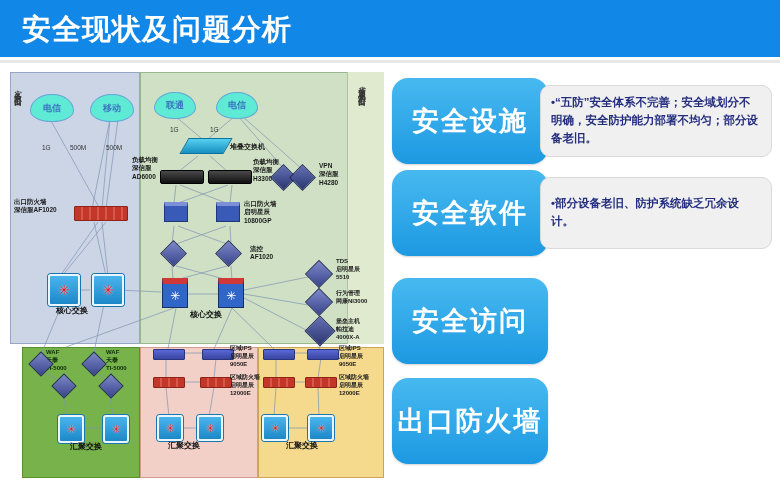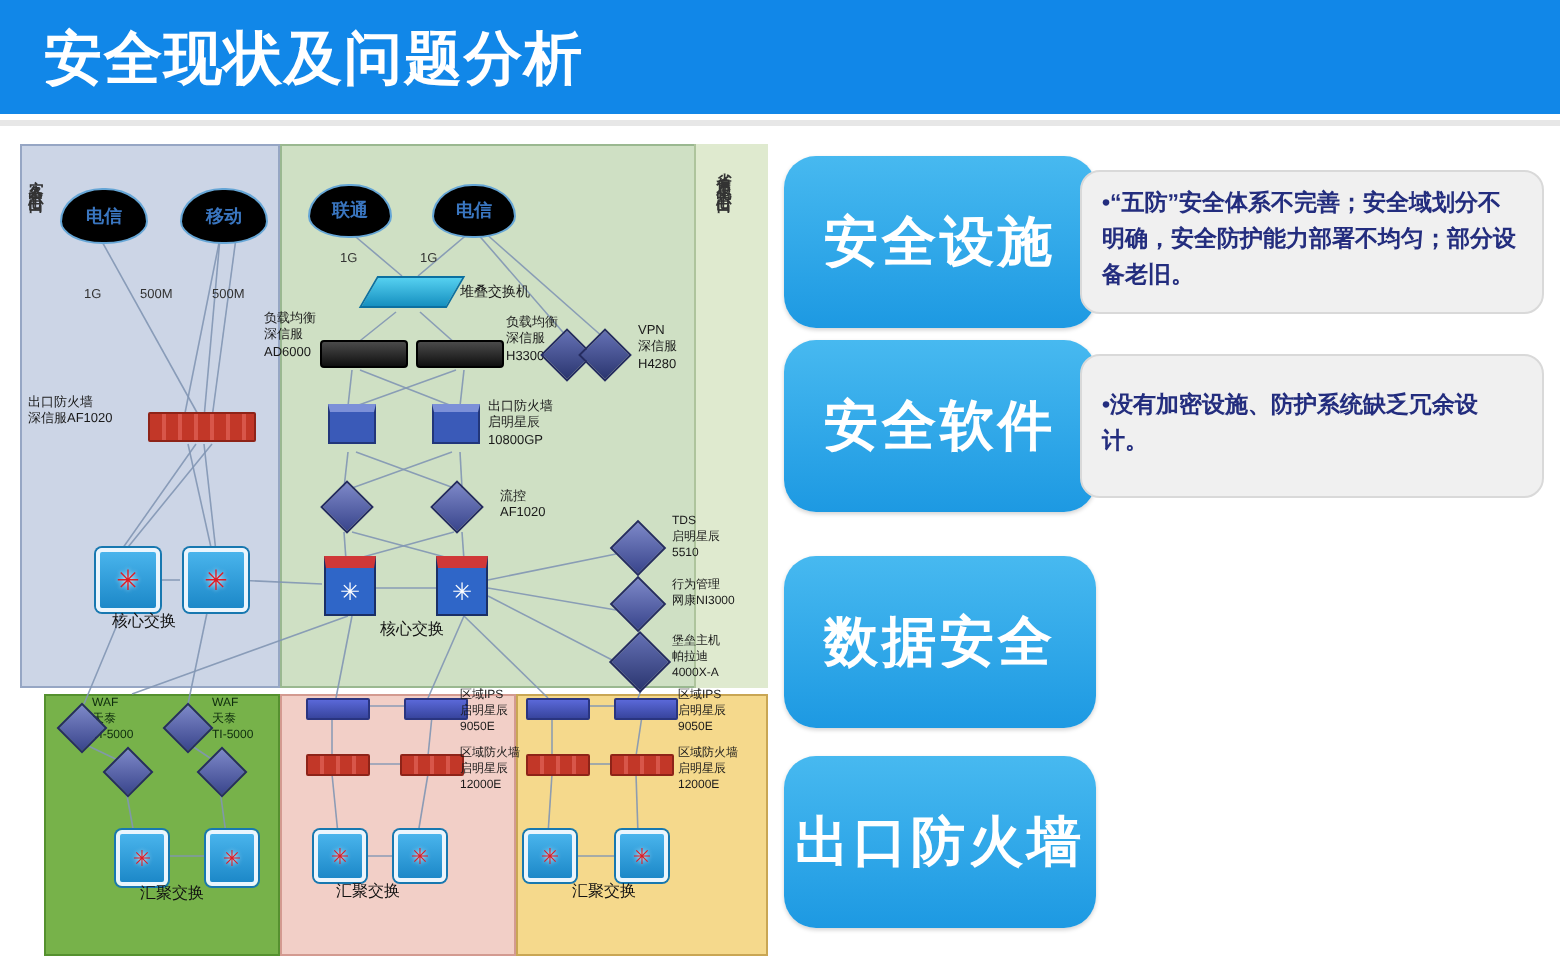--- a/index.html
+++ b/index.html
@@ -20,25 +20,25 @@
   .zone-strip{left:341px;top:4px;width:37px;height:272px;background:#dfeacf;border-left:1px solid #aec49c;}
   .zone-waf{left:16px;top:279px;width:118px;height:131px;background:#77b24a;border:1px solid #55912f;}
   .zone-a1{left:134px;top:279px;width:118px;height:131px;background:#f2cfc7;border:1px solid #d39a90;}
   .zone-a2{left:252px;top:279px;width:126px;height:131px;background:#f5d98c;border:1px solid #c9a654;}
 
   svg.wires{position:absolute;left:0;top:0;width:378px;height:414px;}
   svg.wires line{stroke:#8296b4;stroke-width:0.8;opacity:.9;}
 
   .vtext{position:absolute;writing-mode:vertical-rl;text-orientation:upright;
          font-size:7.5px;font-weight:bold;color:#333;letter-spacing:2px;line-height:1;}
-  .lbl{position:absolute;font-size:6.5px;line-height:1.3;color:#1a1a1a;white-space:pre-line;font-weight:normal;}
+  .lbl{position:absolute;font-size:6.5px;line-height:1.3;color:#1a1a1a;white-space:pre-line;font-weight:bold;}
   .lbl.big{font-size:8px;color:#111;}
   .lbl.link{color:#333;font-weight:normal;}
 
-  .cloud{position:absolute;background:#000000;border:1px solid #66a6d6;
+  .cloud{position:absolute;background:#5eead4;border:1px solid #66a6d6;
          border-radius:50% 50% 50% 50% / 62% 62% 42% 42%;
          display:flex;align-items:center;justify-content:center;
          font-weight:bold;color:#3a76c0;font-size:9px;}
 
   .bar-black{position:absolute;background:linear-gradient(#4a4a4a,#101010);border:1px solid #000;border-radius:2px;}
   .bar-red{position:absolute;background:repeating-linear-gradient(90deg,#c23728 0 6px,#d8564a 6px 8px);
            border:1px solid #8e2318;border-radius:1px;}
   .bar-blue{position:absolute;background:linear-gradient(#5a68d8,#38459e);border:1px solid #2a3580;border-radius:1px;}
   .cube-blue{position:absolute;background:#3a5ab8;border:1px solid #22367a;border-top:4px solid #7c90d8;box-sizing:border-box;}
   .diamond{position:absolute;transform:rotate(45deg);
@@ -247,23 +247,23 @@
 
   <div class="prow" style="top:78px;">
     <div class="pbtn">安全设施</div>
     <div class="pbox">
       <span class="note">•“五防”安全体系不完善；安全域划分不明确，安全防护能力部署不均匀；部分设备老旧。</span>
     </div>
   </div>
   <div class="prow" style="top:170px;">
     <div class="pbtn">安全软件</div>
     <div class="pbox">
-      <span class="note">•没有加密设施、防护系统缺乏冗余设计。</span>
+      <span class="note">•部分设备老旧、防护系统缺乏冗余设计。</span>
     </div>
   </div>
   <div class="prow" style="top:278px;">
-    <div class="pbtn">数据安全</div>
+    <div class="pbtn">安全访问</div>
   </div>
   <div class="prow" style="top:378px;">
     <div class="pbtn">出口防火墙</div>
   </div>
 
 </div>
 
 </body></html>

